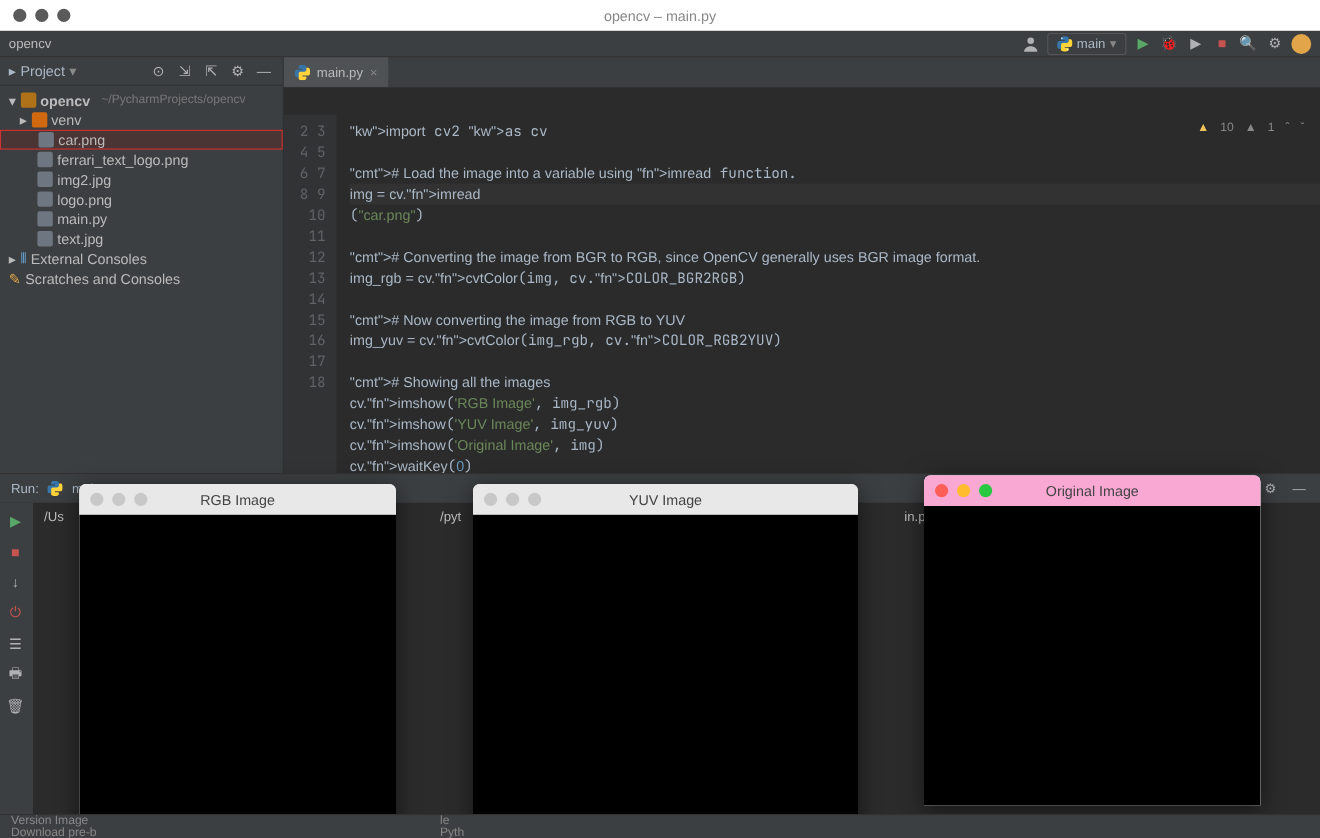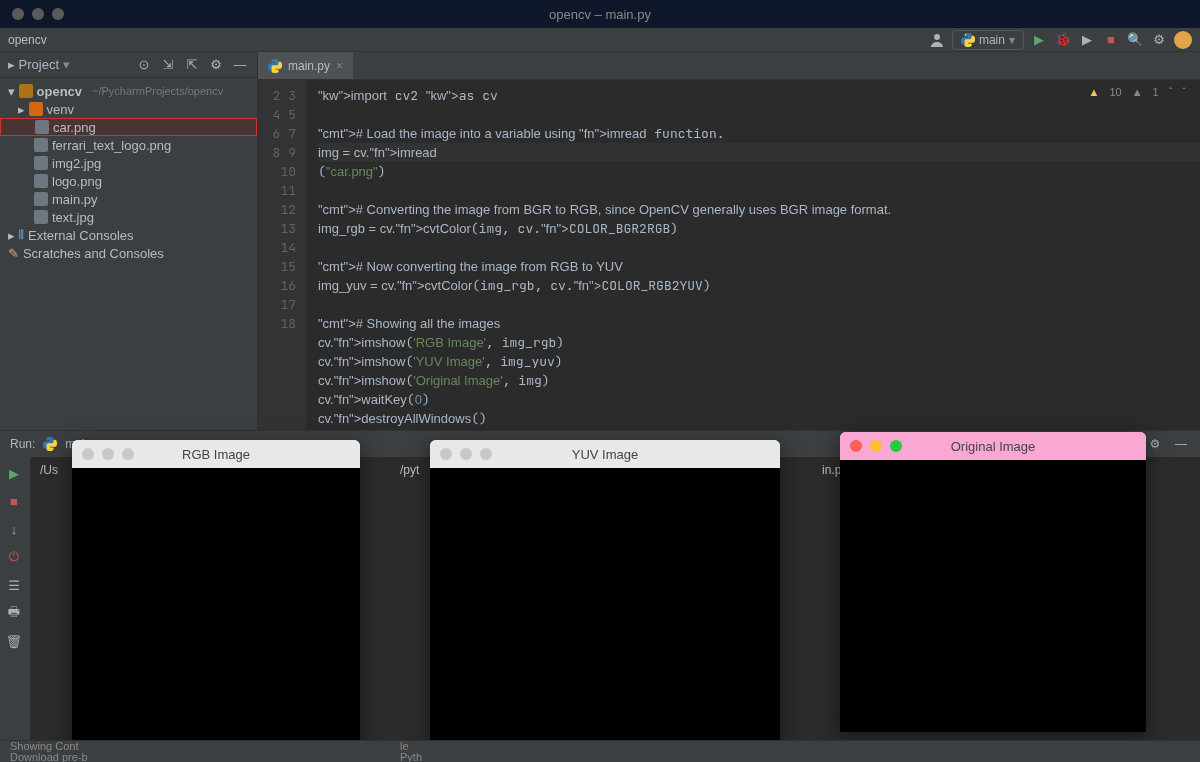--- a/index.html
+++ b/index.html
@@ -1,17 +1,17 @@
 <!DOCTYPE html>
 <html><head>
 <meta charset="utf-8">
 <style>
 * { margin:0; padding:0; box-sizing:border-box; font-family:-apple-system,BlinkMacSystemFont,"Segoe UI",sans-serif; }
 body { background:#2b2b2b; color:#a9b7c6; font-size:13px; overflow:hidden; width:1200px; height:762px; position:relative; }
-.titlebar { height:28px; background:#0f172a; display:flex; align-items:center; position:relative; }
+.titlebar { height:28px; background:#ffffff; display:flex; align-items:center; position:relative; }
 .traffic { display:flex; gap:8px; padding-left:12px; }
 .dot { width:12px; height:12px; border-radius:50%; background:#5a5a5a; }
 .dot.r{background:#ff5f57}.dot.y{background:#febc2e}.dot.g{background:#28c840}
 .title-text{ position:absolute; left:50%; transform:translateX(-50%); color:#888; font-size:13px;}
 .navbar { height:24px; background:#3c3f41; border-bottom:1px solid #323232; display:flex; align-items:center; justify-content:space-between; padding:0 8px;}
 .breadcrumb { color:#bbb; font-size:12px; }
 .nav-right { display:flex; align-items:center; gap:6px; }
 .icon { width:18px; height:18px; display:inline-flex; align-items:center; justify-content:center; color:#afb1b3; cursor:pointer; }
 .run-config { background:#3c3f41; border:1px solid #555; border-radius:3px; padding:2px 8px; display:flex; align-items:center; gap:4px; font-size:12px;}
 .py-icon { width:14px; height:14px; }
@@ -25,21 +25,21 @@
 .tree-row.highlight { border:1px solid #cc3333; background:#4b3434;}
 .tree-indent-1{padding-left:18px}.tree-indent-2{padding-left:34px}
 .tree-icon{width:14px;height:14px;display:inline-block;}
 .folder-icon{background:#b07219;border-radius:2px;}
 .folder-icon.orange{background:#d26911}
 .file-icon{background:#6e7681;border-radius:2px;}
 .editor-area { flex:1; display:flex; flex-direction:column; background:#2b2b2b;}
 .tabs { height:28px; background:#3c3f41; border-bottom:1px solid #323232; display:flex; align-items:center;}
 .tab { padding:4px 10px; background:#4e5254; display:flex; align-items:center; gap:6px; font-size:12px; color:#bbb; height:100%;}
 .tab .close{color:#888;cursor:pointer;}
-.code-wrap { flex:1; display:flex; overflow:hidden; position:relative;}
+.code-wrap { flex:1; display:flex; overflow:hidden; position:relative;margin-top:24px;}
 .gutter { width:48px; background:#313335; text-align:right; padding:6px 10px 6px 0; font-family:"JetBrains Mono",Consolas,monospace; font-size:13px; color:#606366; line-height:19px;}
 .code { flex:1; padding:6px 0 6px 12px; font-family:"JetBrains Mono",Consolas,monospace; font-size:13px; line-height:19px; white-space:pre; color:#a9b7c6;}.str{color:#6a8759}.num{color:#6897bb}
 .line-hl{background:#323232;display:block;width:100%;}
 .inspect{position:absolute;top:6px;right:14px;font-size:11px;color:#888;display:flex;gap:10px;align-items:center;}
 .warn-tri{color:#f2c55c}.warn-dim{color:#888}
 .statusbar { position:absolute; bottom:0; left:0; right:0; height:22px; background:#3c3f41; border-top:1px solid #323232; display:flex; align-items:center; justify-content:space-between; padding:0 10px; font-size:11px; color:#888;}
 .run-panel { position:absolute; left:0; right:0; top:430px; bottom:22px; background:#2b2b2b; border-top:1px solid #323232; }
 .run-header{height:26px;background:#3c3f41;display:flex;align-items:center;padding:0 10px;gap:8px;font-size:12px;}
 .run-toolbar{position:absolute;left:0;top:26px;width:30px;bottom:0;background:#3c3f41;display:flex;flex-direction:column;gap:8px;padding:6px 4px;}
 .run-tool{width:20px;height:20px;display:flex;align-items:center;justify-content:center;color:#afb1b3;cursor:pointer;}
@@ -282,20 +282,20 @@
         <div class="dot y"></div>
         <div class="dot g"></div>
       </div>
     <div class="wtitle">Original Image</div>
   </div>
   <div class="content car3"></div>
 </div>
 
 <div class="statusbar">
   <div style="display:flex;flex-direction:column;line-height:11px">
-    <span>Showing Cont</span>
+    <span>Version Image</span>
     <span>Download pre-b</span>
   </div>
   <div style="position:absolute;left:400px;display:flex;flex-direction:column;line-height:11px">
     <span>le</span>
     <span>Pyth</span>
   </div>
 </div>
 
 </body></html>

